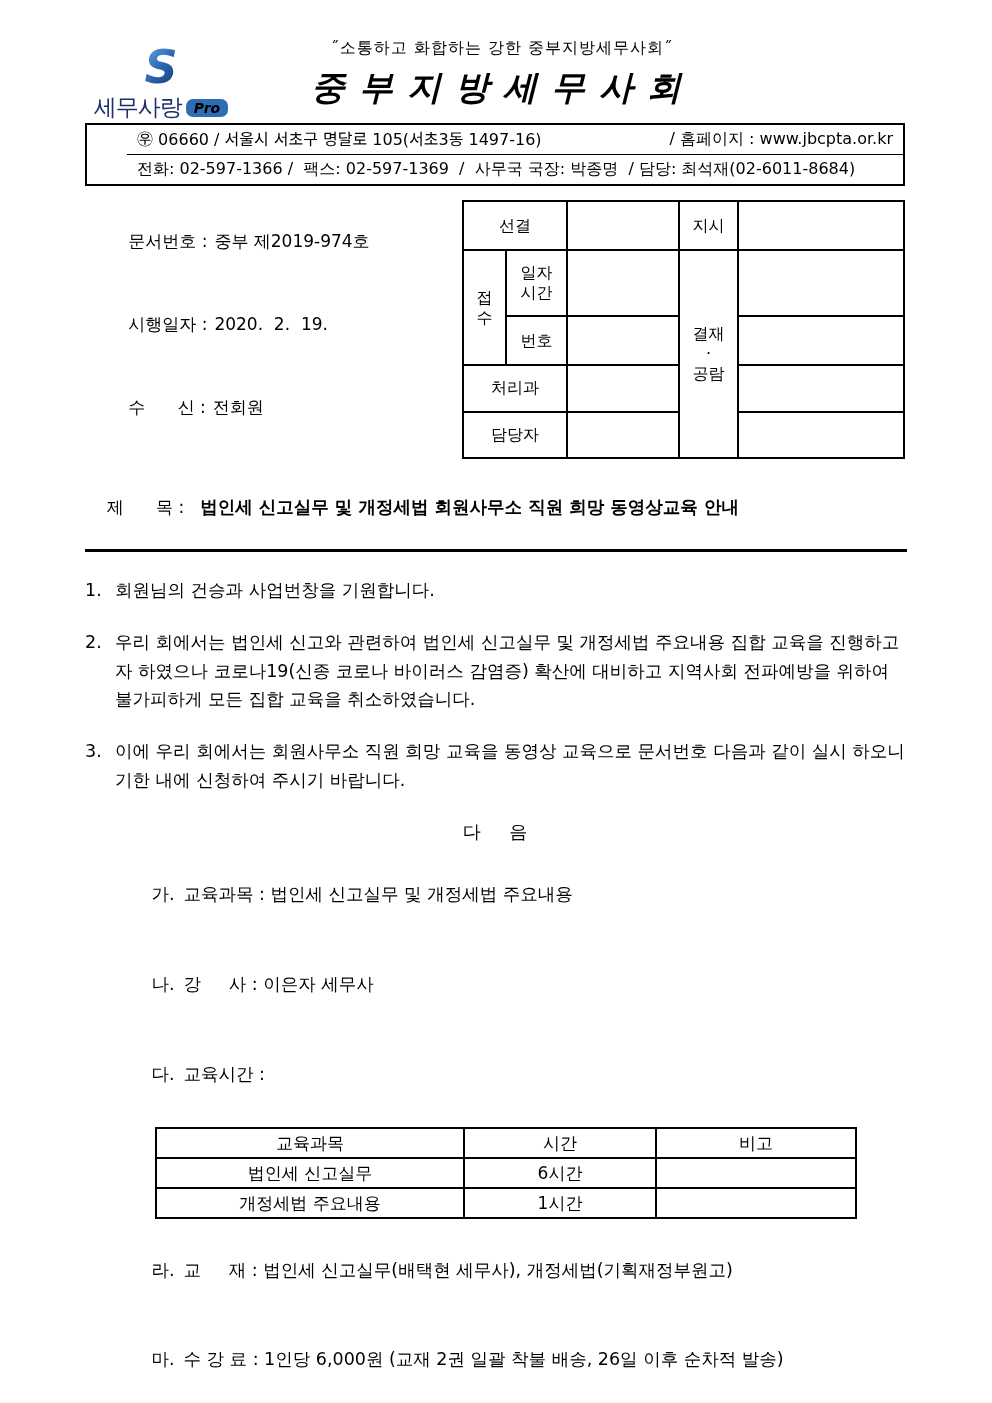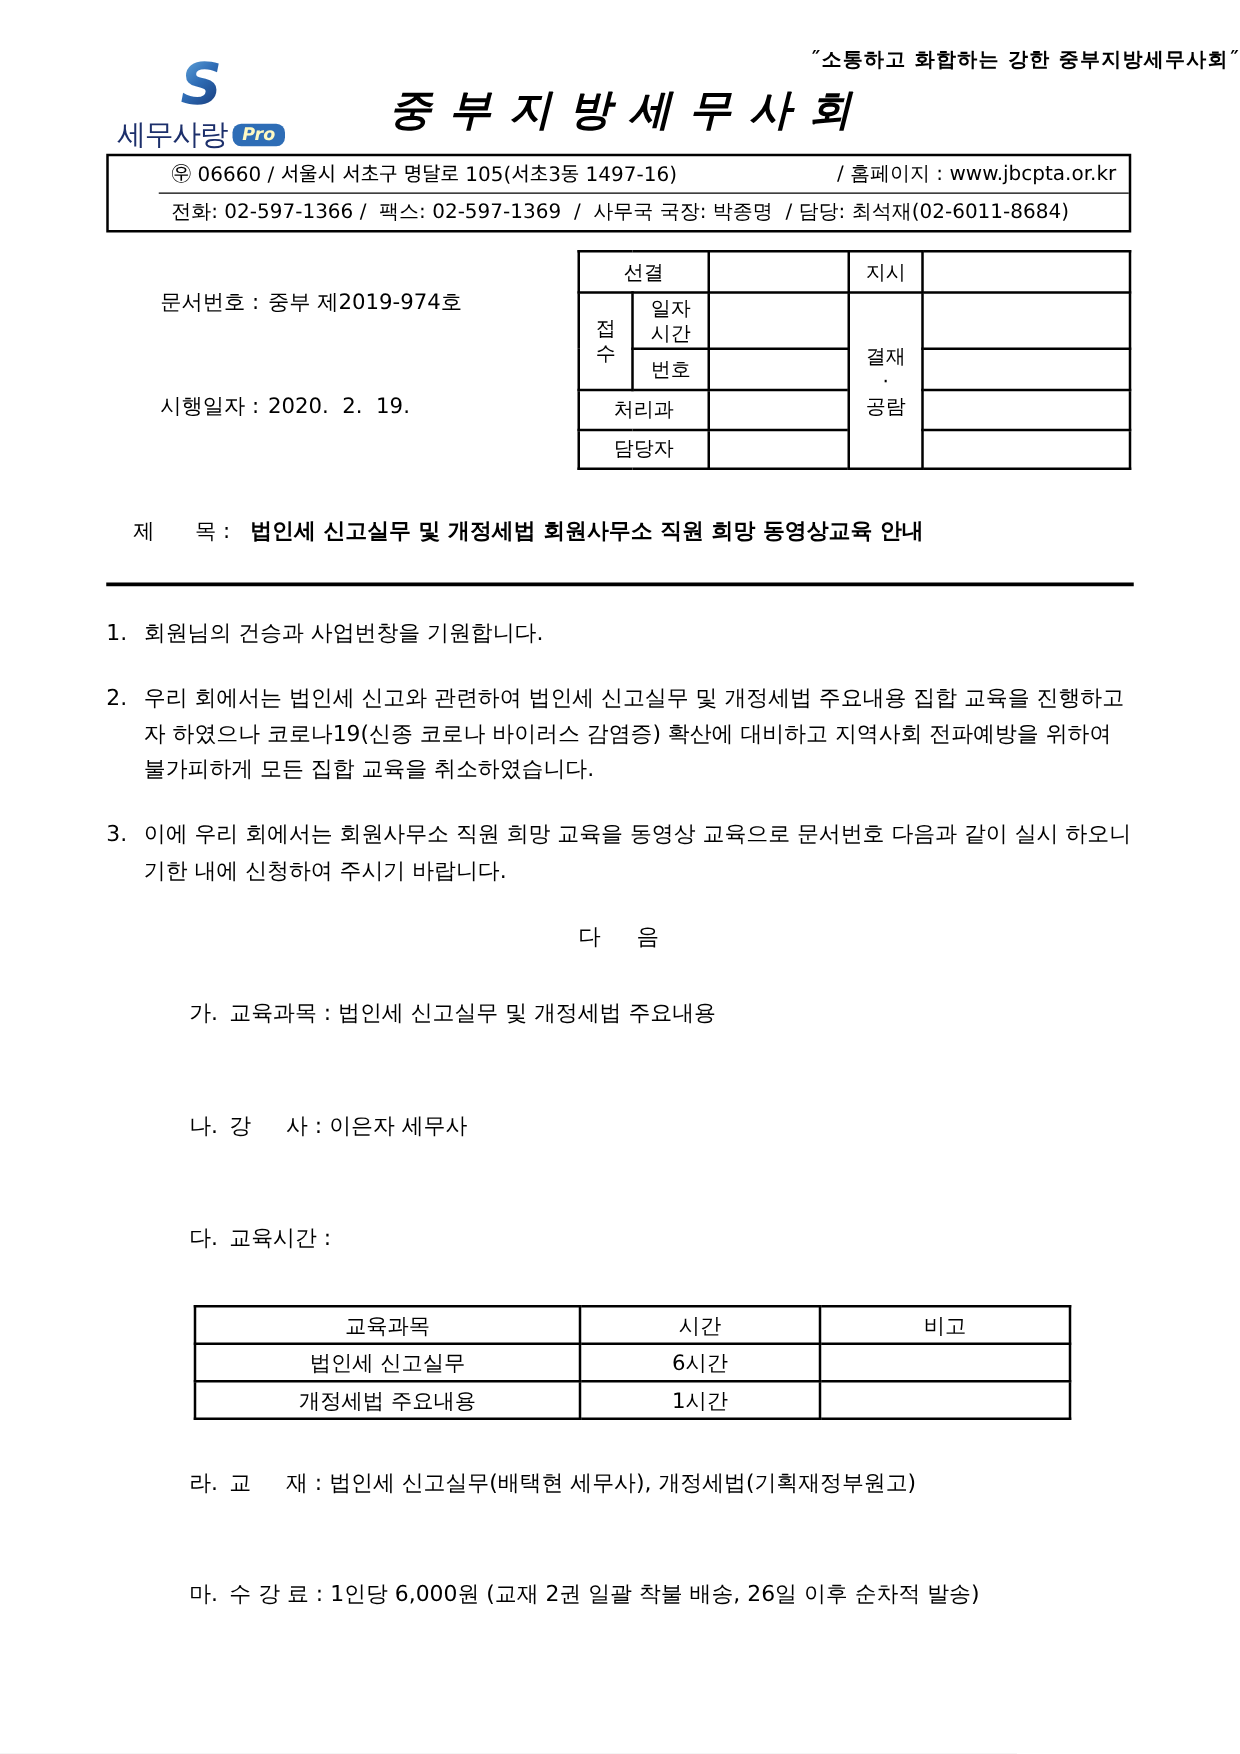--- a/index.html
+++ b/index.html
@@ -3,29 +3,29 @@
 <meta charset="utf-8">
 <style>
   * { margin:0; padding:0; box-sizing:border-box; }
   html,body { background:#e8e8e8; }
   .page {
     width:992px; height:1403px; margin:0 auto; background:#ffffff;
     position:relative; overflow:hidden; color:#000;
     font-family:"DejaVu Sans","Liberation Sans",sans-serif;
   }
   
-  .slogan { padding-top:38px; text-align:right; font-size:16px; font-weight:bold; letter-spacing:1px;padding-left:12px; }
+  .slogan { padding-top:38px; text-align:center; font-size:16px; font-weight:normal; letter-spacing:1px;padding-left:12px; }
   .org-title { text-align:center; font-size:34px; font-weight:bold; letter-spacing:14px; text-indent:14px; margin-top:6px;font-style:italic; }
   .logo { position:absolute; left:86px; top:44px; width:150px; text-align:center; }
   .logo-s { font-size:46px; font-weight:bold; font-style:italic; line-height:1;
             background:linear-gradient(135deg,#6aaee0 0%,#2f6db6 45%,#12306e 100%);
             -webkit-background-clip:text; background-clip:text; color:transparent; display:inline-block; }
   .logo-line { display:flex; align-items:center; justify-content:center; gap:4px; margin-top:2px; }
   .logo-brand { color:#1c2f6b; font-weight:normal; font-size:23px; letter-spacing:-1px; }
-  .logo-badge { background:#2e6db6; color:#fef9c3; font-style:italic; font-weight:bold; font-size:14px;
+  .logo-badge { background:#2e6db6; color:#000000; font-style:italic; font-weight:bold; font-size:14px;
                 border-radius:7px; padding:1px 8px; }
   
   .addr { margin:12px 87px 0 85px; border:2px solid #000; font-size:16px;padding-left:40px; }
   .addr-row { display:flex; padding:4px 10px; white-space:pre-wrap; }
   .addr-row.first { border-bottom:1px solid #000; justify-content:space-between; }
   
   .docinfo { margin:14px 87px 0 85px; display:flex; justify-content:space-between; }
   .doc-left { font-size:17px; padding-top:10px; }
   .doc-line { margin-bottom:20px; white-space:pre-wrap; }
   .doc-line .val { margin-left:7px; }
@@ -71,20 +71,23 @@
     <div class="addr-row">전화: 02-597-1366 /  팩스: 02-597-1369  /  사무국 국장: 박종명  / 담당: 최석재(02-6011-8684)</div>
   </div>
 
   <div class="docinfo">
     <div class="doc-left">
       <div class="doc-line">
         <span>문서번호 :</span><span class="val">중부 제2019-974호</span>
       </div>
       <div class="doc-line">
         <span>시행일자 :</span><span class="val">2020.  2.  19.</span>
+      </div>
+      <div class="doc-line">
+        <span>수      신 :</span><span class="val">전회원</span>
       </div>
     </div>
     <table class="approval">
       <colgroup>
           <col style="width:43px">
           <col style="width:61px">
           <col style="width:112px">
           <col style="width:59px">
           <col style="width:166px">
         </colgroup>

